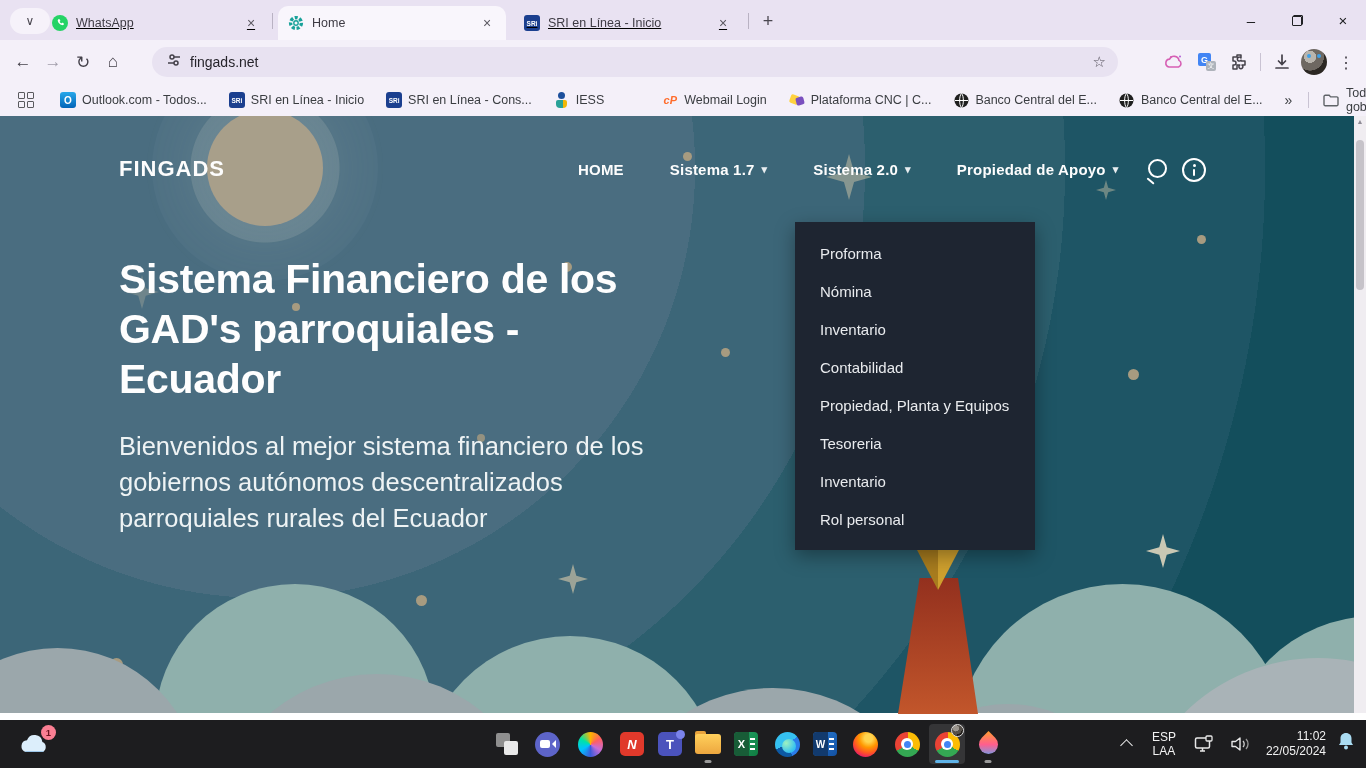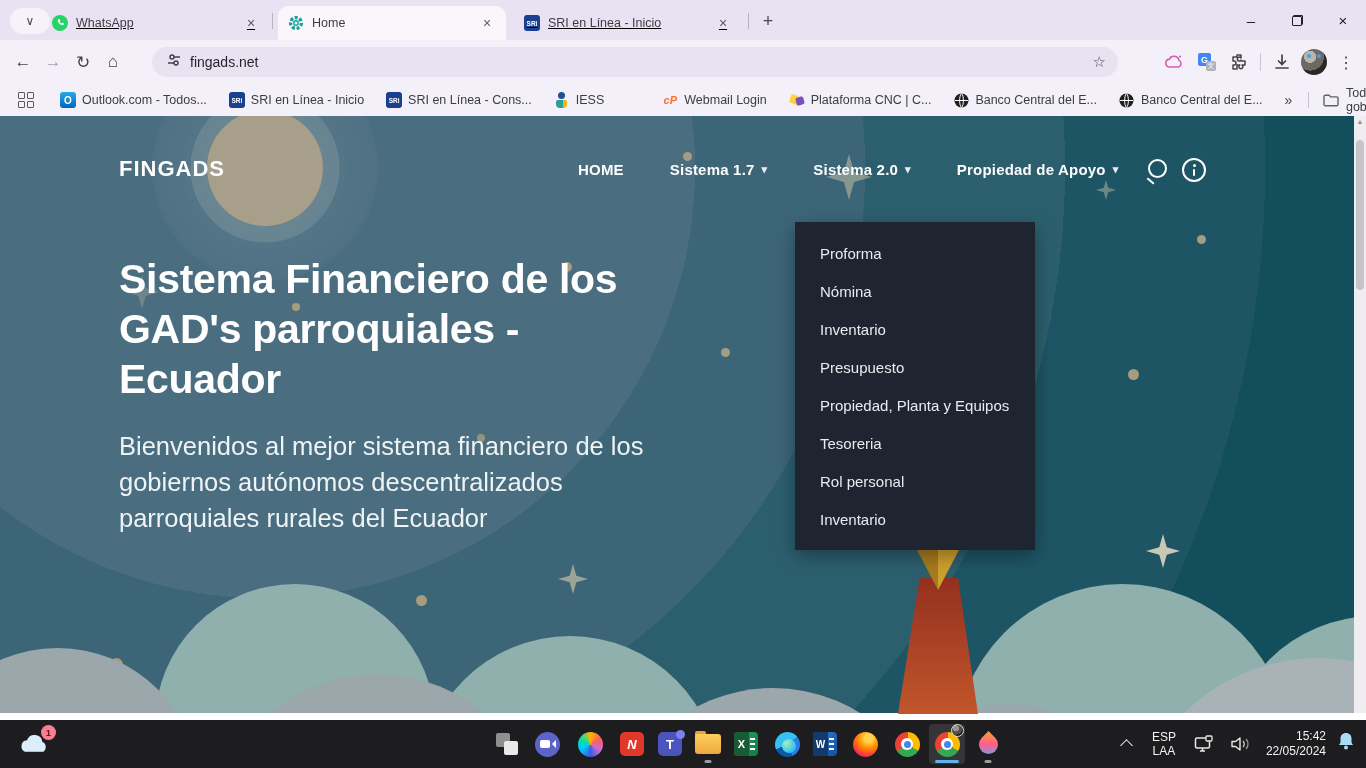--- a/index.html
+++ b/index.html
@@ -399,25 +399,25 @@
     <div class="hero-heading">Sistema Financiero de los GAD's parroquiales - Ecuador</div>
     <div class="hero-sub">Bienvenidos al mejor sistema financiero de los gobiernos autónomos descentralizados parroquiales rurales del Ecuador</div>
 
     <div class="flame-trail"></div>
     <div class="flame-tip"></div>
 
     <div class="dropdown">
       <div class="mi">Proforma</div>
       <div class="mi">Nómina</div>
       <div class="mi">Inventario</div>
-      <div class="mi">Presupuesto</div>
+      <div class="mi">Contabilidad</div>
       <div class="mi">Propiedad, Planta y Equipos</div>
       <div class="mi">Tesoreria</div>
+      <div class="mi">Inventario</div>
       <div class="mi">Rol personal</div>
-      <div class="mi">Inventario</div>
     </div>
 
     <div class="cl teal" style="left:155px; top:468px; width:280px; height:280px;"></div>
     <div class="cl teal" style="left:420px; top:520px; width:300px; height:300px;"></div>
     <div class="cl teal" style="left:955px; top:468px; width:335px; height:335px;"></div>
     <div class="cl teal" style="left:1225px; top:500px; width:300px; height:300px;"></div>
     <div class="cl gray" style="left:-85px; top:532px; width:285px; height:285px;"></div>
     <div class="cl gray" style="left:212px; top:558px; width:330px; height:330px;"></div>
     <div class="cl gray" style="left:608px; top:572px; width:330px; height:330px;"></div>
     <div class="cl gray" style="left:878px; top:588px; width:260px; height:260px;"></div>
@@ -506,21 +506,21 @@
           </svg>
       </span>
       <span class="trayic">
         <svg width="22" height="16" viewBox="0 0 22 16">
             <path d="M2 5.5h3.5L10 2v12L5.5 10.5H2z" fill="none" stroke="#e8e8e8" stroke-width="1.4" stroke-linejoin="round"></path>
             <path d="M13 5c1.6 1.6 1.6 4.4 0 6" fill="none" stroke="#cfcfcf" stroke-width="1.3"></path>
             <path d="M16 3c2.7 2.7 2.7 7.3 0 10" fill="none" stroke="#9a9a9a" stroke-width="1.3"></path>
           </svg>
       </span>
       <span class="clock">
-        <div>15:42</div>
+        <div>11:02</div>
         <div>22/05/2024</div>
       </span>
       <span class="bell">
         <svg width="20" height="22" viewBox="0 0 20 22">
             <path d="M10 2c-3.3 0-5.5 2.3-5.5 5.5v4L3 14h14l-1.5-2.5v-4C15.5 4.3 13.3 2 10 2z" fill="#aadcf2"></path>
             <circle cx="10" cy="16.5" r="2" fill="#aadcf2"></circle>
           </svg>
       </span>
     </div>
   </div>

